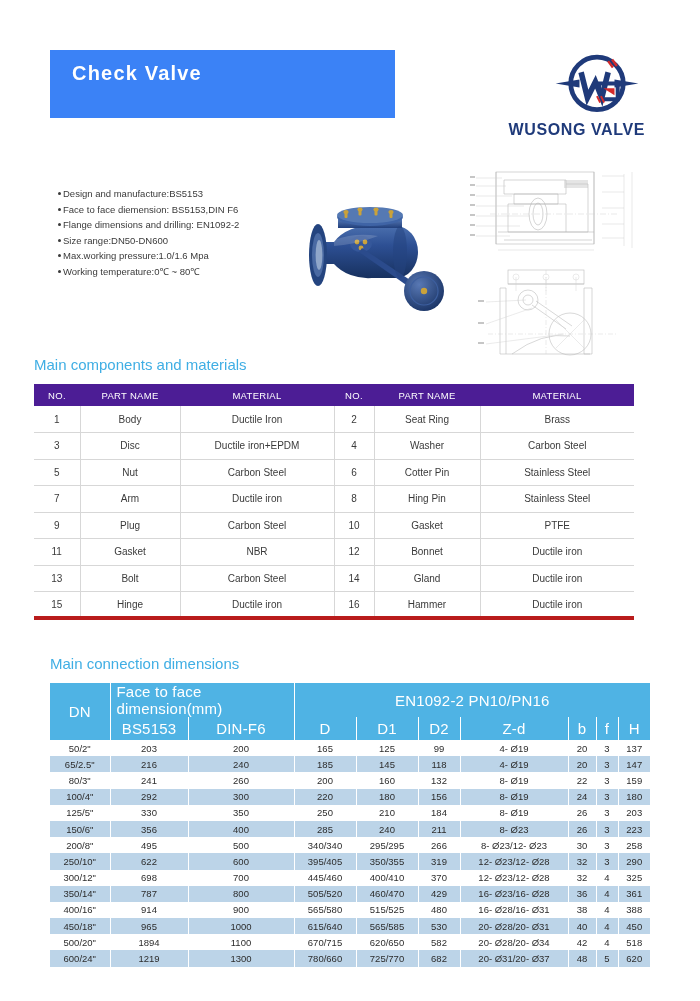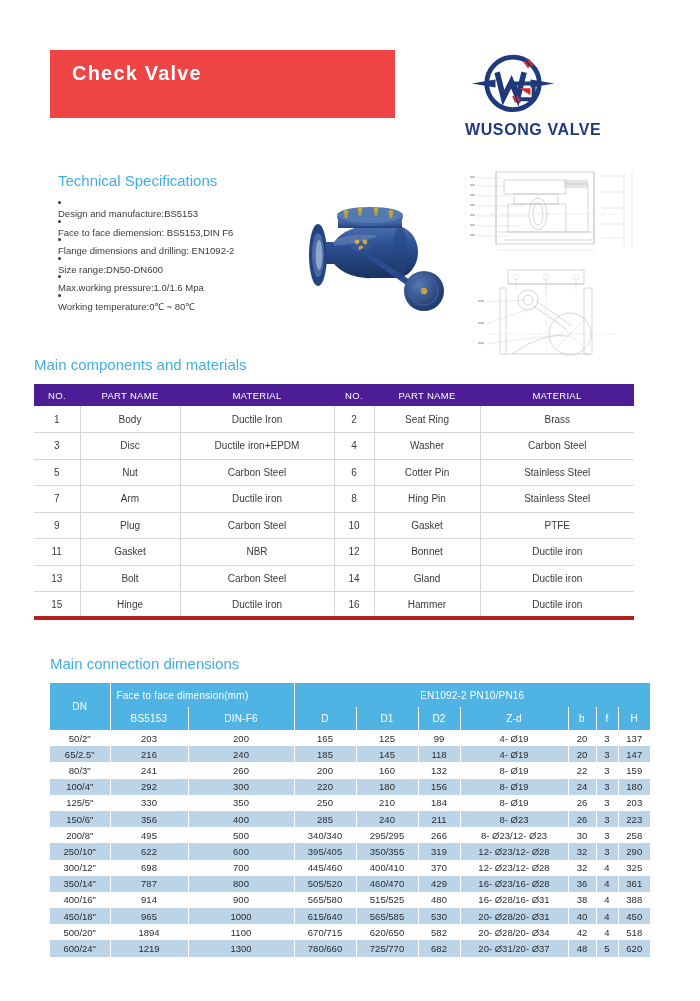--- a/index.html
+++ b/index.html
@@ -17,21 +17,21 @@
   
   .header {
     position: absolute;
     top: 50px; left: 0; right: 0;
     height: 100px;
   }
   .banner {
     position: absolute;
     left: 50px; top: 0;
     width: 345px; height: 68px;
-    background: #ef4444;
+    background: #3b82f6;
     padding: 11px 0 0 22px;
   }
   .banner-title {
     color: #ffffff;
     font-size: 20px;
     font-weight: bold;
     letter-spacing: 1.2px;
     line-height: 24px;
   }
   .banner-sub-row {
@@ -50,21 +50,21 @@
     font-weight: bold;
     margin-left: 30px;
   }
 
   .logo-wrap {
     position: absolute;
     right: 55px; top: 0;
     width: 180px; height: 105px;
     display: flex;
     flex-direction: column;
-    align-items: flex-start;
+    align-items: flex-end;
   }
   .logo-mark { width: 96px; height: 70px; }
   .logo-text {
     margin-top: 1px;
     color: #1F3A7A;
     font-size: 16px;
     font-weight: bold;
     letter-spacing: 0.6px;
   }
 
@@ -81,21 +81,20 @@
     left: 58px; top: 172px;
     width: 260px;
   }
   .tech-list { margin-top: 14px; }
   .tech-item {
     font-size: 9.5px;
     line-height: 15.5px;
     color: #3a3a3a;
     display: flex;
     align-items: baseline;
-    flex-direction: column;
   }
   .bullet {
     width: 3px; height: 3px;
     border-radius: 50%;
     background: #3a3a3a;
     margin-right: 2px;
     flex: none;
     position: relative;
     top: -2px;
   }
@@ -144,21 +143,21 @@
     color: #3a3a3a;
     border-bottom: 1px solid #d7d7d7;
   }
   .t-comp tr:last-child td { border-bottom: 4px solid #b91c1c; }
   .t-comp .vsep { border-left: 1px solid #d7d7d7; }
 
   
   .t-dim th {
     background: #4FB3E4;
     color: #ffffff;
-    font-size: 10px;
+    font-size: 15px;
     font-weight: normal;
     text-align: center;
     border-right: 1px solid #ffffff;
     letter-spacing: 0.2px;
   }
   .t-dim th.h1 { height: 24px; }
   .t-dim th.h2 { height: 23px; }
   .t-dim th.dn-cell { vertical-align: middle; }
   .t-dim th.f2f { text-align: left; padding-left: 6px; }
   .t-dim td {
@@ -190,21 +189,20 @@
       <path d="M74 14 L80 22" stroke="#D42A2A" stroke-width="3"></path>
       <path d="M79 12 L85 20" stroke="#D42A2A" stroke-width="3"></path>
       <path d="M60 58 L64 66" stroke="#D42A2A" stroke-width="2.5"></path>
       <path d="M65 58 L69 66" stroke="#D42A2A" stroke-width="2.5"></path>
     </svg>
     <div class="logo-text">WUSONG VALVE</div>
   </div>
 </div>
 
 <div class="tech">
-  <div class="sec-heading">Technical Specifications</div>
   <div class="tech-list">
     <div class="tech-item">
       <span class="bullet"></span>
       <span>Design and manufacture:BS5153</span>
     </div>
     <div class="tech-item">
       <span class="bullet"></span>
       <span>Face to face diemension: BS5153,DIN F6</span>
     </div>
     <div class="tech-item">

